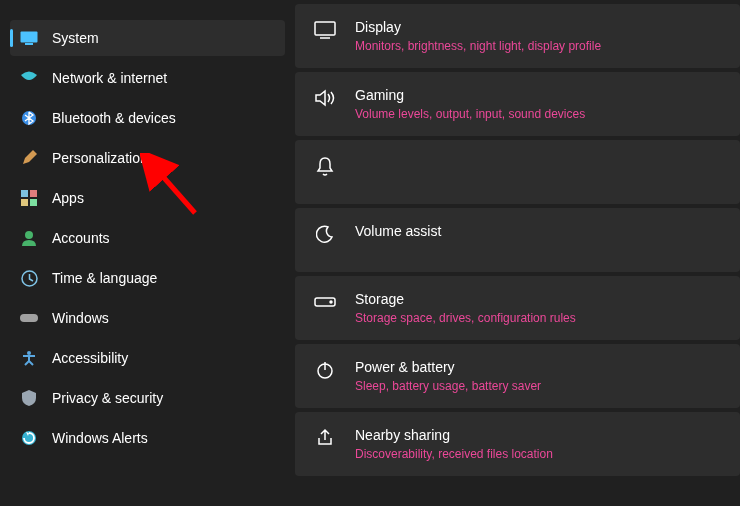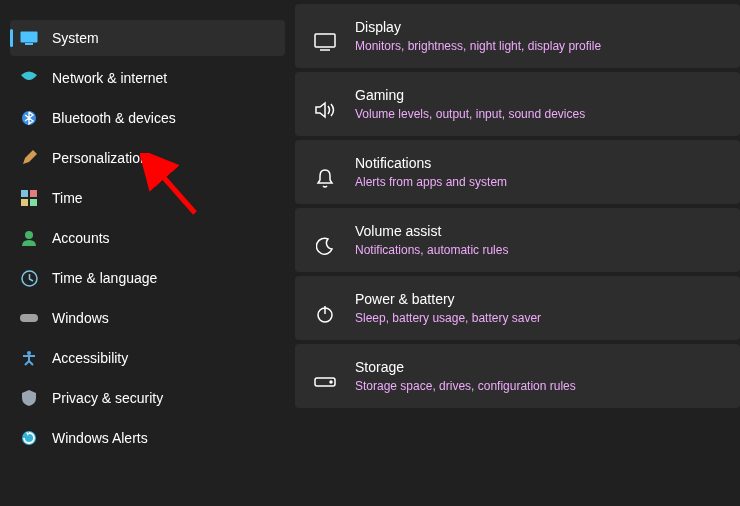--- a/index.html
+++ b/index.html
@@ -58,42 +58,42 @@
     flex: 1;
     padding-top: 4px;
     overflow: hidden;
   }
   .setting-row {
     background: #2d2d2d;
     border-radius: 4px;
     margin-bottom: 4px;
     padding: 14px 18px;
     display: flex;
-    align-items: flex-end;
+    align-items: flex-start;
     min-height: 64px;
   }
   .setting-icon {
     width: 24px;
     height: 24px;
     margin-right: 18px;
     flex-shrink: 0;
     display: flex;
     align-items: center;
     justify-content: center;
     color: #fff;
   }
   .setting-text { flex: 1; }
   .setting-title {
     font-size: 14px;
     color: #fff;
     line-height: 1.35;
   }
   .setting-desc {
     font-size: 12px;
-    color: #f0abfc;
+    color: #ec4899;
     line-height: 1.35;
     margin-top: 1px;
   }
 
   .arrow {
     position: absolute;
     left: 140px;
     top: 153px;
     pointer-events: none;
   }
@@ -156,21 +156,21 @@
 
   <div class="sidebar-item">
     <span class="sidebar-icon i-apps">
       <svg width="16" height="16" viewBox="0 0 16 16">
           <rect x="0" y="0" width="7" height="7" fill="#7dc1de"></rect>
           <rect x="9" y="0" width="7" height="7" fill="#e07d7d"></rect>
           <rect x="0" y="9" width="7" height="7" fill="#e0c77d"></rect>
           <rect x="9" y="9" width="7" height="7" fill="#7de0a1"></rect>
         </svg>
     </span>
-    <span class="sidebar-label">Time</span>
+    <span class="sidebar-label">Apps</span>
   </div>
 
   <div class="sidebar-item">
     <span class="sidebar-icon i-acct">
       <svg width="16" height="16" viewBox="0 0 16 16">
           <circle cx="8" cy="5" r="4" fill="#47b36a"></circle>
           <path d="M1 16 Q1 10 8 10 Q15 10 15 16 Z" fill="#47b36a"></path>
         </svg>
     </span>
     <span class="sidebar-label">Accounts</span>
@@ -256,64 +256,71 @@
     </div>
   </div>
 
   <div class="setting-row">
     <span class="setting-icon">
       <svg width="18" height="20" viewBox="0 0 18 20" fill="none" stroke="#fff" stroke-width="1.5">
           <path d="M9 2 Q14 2 14 8 V12 L16 15 H2 L4 12 V8 Q4 2 9 2 Z"></path>
           <path d="M7 18 Q9 20 11 18"></path>
         </svg>
     </span>
-    <div class="setting-text">
-      <div class="setting-title">Notifications</div>
-      <div class="setting-desc">Alerts from apps and system</div>
-    </div>
   </div>
 
   <div class="setting-row">
     <span class="setting-icon">
       <svg width="18" height="18" viewBox="0 0 18 18" fill="none" stroke="#fff" stroke-width="1.5">
           <path d="M12 2 A8 8 0 1 0 16 12 A6 6 0 0 1 12 2 Z"></path>
         </svg>
     </span>
     <div class="setting-text">
       <div class="setting-title">Volume assist</div>
-      <div class="setting-desc">Notifications, automatic rules</div>
+    </div>
+  </div>
+
+  <div class="setting-row">
+    <span class="setting-icon">
+      <svg width="22" height="14" viewBox="0 0 22 14" fill="none" stroke="#fff" stroke-width="1.5">
+          <rect x="1" y="3" width="20" height="8" rx="2"></rect>
+          <circle cx="17" cy="7" r="1" fill="#fff"></circle>
+        </svg>
+    </span>
+    <div class="setting-text">
+      <div class="setting-title">Storage</div>
+      <div class="setting-desc">Storage space, drives, configuration rules</div>
     </div>
   </div>
 
   <div class="setting-row">
     <span class="setting-icon">
       <svg width="18" height="18" viewBox="0 0 18 18" fill="none" stroke="#fff" stroke-width="1.5">
           <circle cx="9" cy="10" r="7"></circle>
           <line x1="9" y1="1" x2="9" y2="9"></line>
         </svg>
     </span>
     <div class="setting-text">
       <div class="setting-title">Power &amp; battery</div>
       <div class="setting-desc">Sleep, battery usage, battery saver</div>
     </div>
   </div>
 
   <div class="setting-row">
     <span class="setting-icon">
-      <svg width="22" height="14" viewBox="0 0 22 14" fill="none" stroke="#fff" stroke-width="1.5">
-          <rect x="1" y="3" width="20" height="8" rx="2"></rect>
-          <circle cx="17" cy="7" r="1" fill="#fff"></circle>
-        </svg>
-    </span>
-    <div class="setting-text">
-      <div class="setting-title">Storage</div>
-      <div class="setting-desc">Storage space, drives, configuration rules</div>
-    </div>
-  </div>
-
+      <svg width="20" height="20" viewBox="0 0 20 20" fill="none" stroke="#fff" stroke-width="1.5">
+          <path d="M4 10 V16 H16 V10"></path>
+          <path d="M10 2 V12 M6 6 L10 2 L14 6"></path>
+        </svg>
+    </span>
+    <div class="setting-text">
+      <div class="setting-title">Nearby sharing</div>
+      <div class="setting-desc">Discoverability, received files location</div>
+    </div>
+  </div>
 
 </main>
 
 <svg class="arrow" width="70" height="70">
   <defs>
     <marker id="ah" markerWidth="8" markerHeight="8" refX="2" refY="4" orient="auto">
       <path d="M0 0 L8 4 L0 8 Z" fill="#ff0000"></path>
     </marker>
   </defs>
   <line x1="55" y1="60" x2="18" y2="18" stroke="#ff0000" stroke-width="5" marker-end="url(#ah)"></line>

